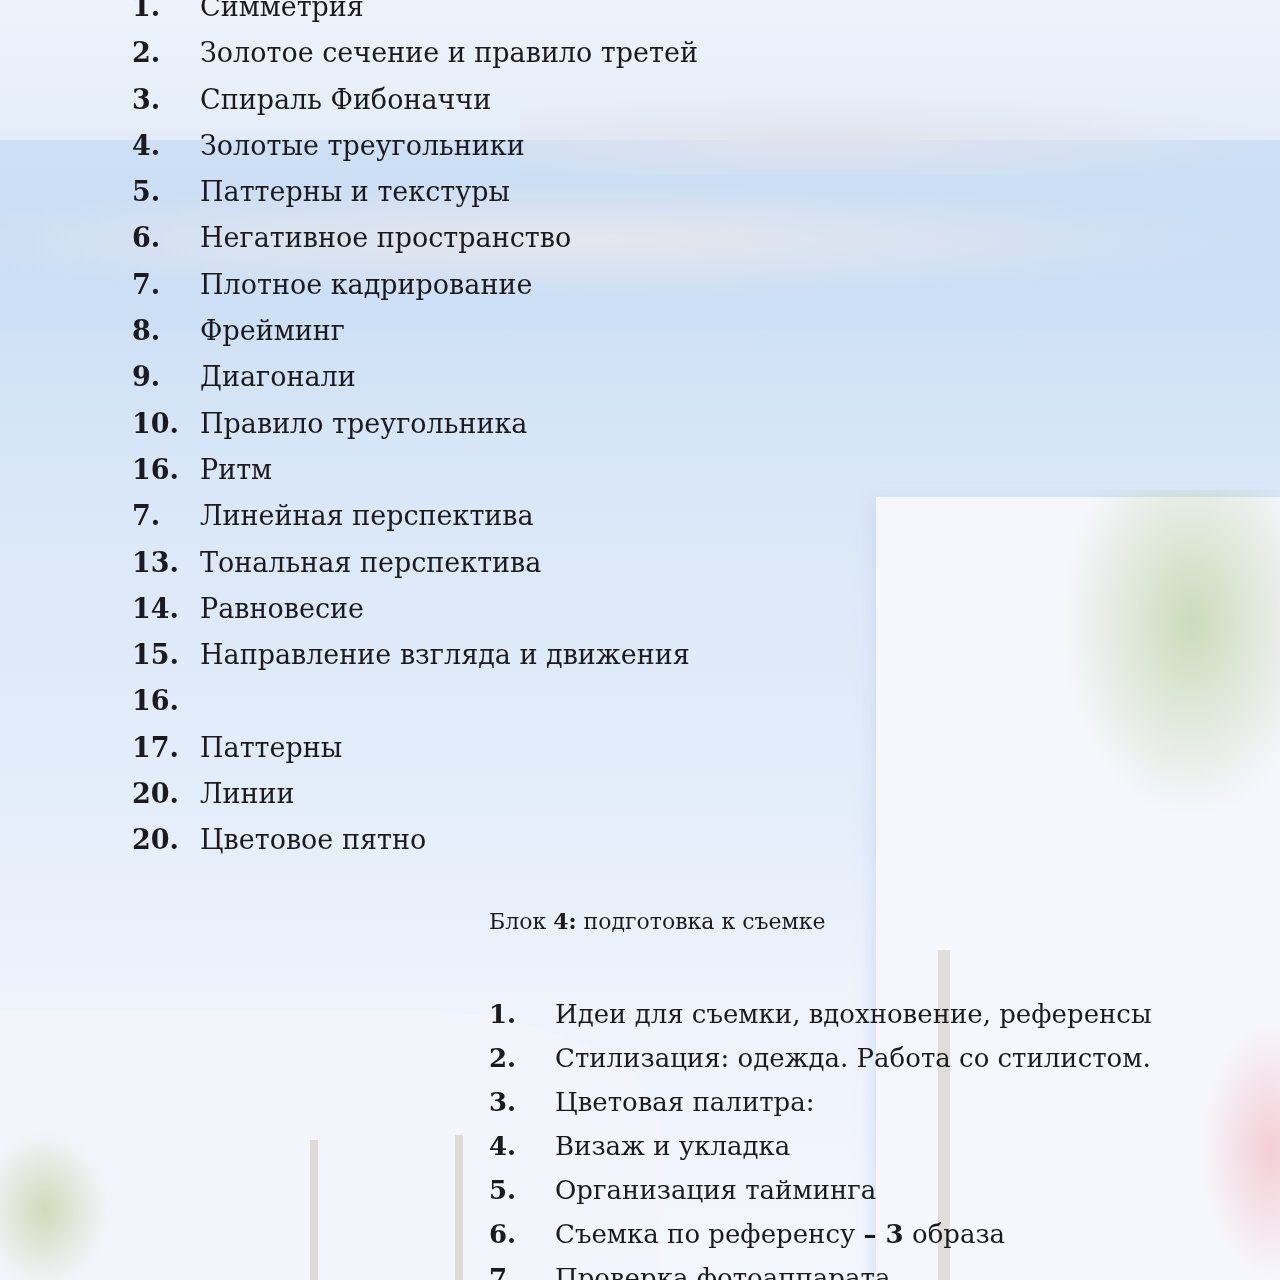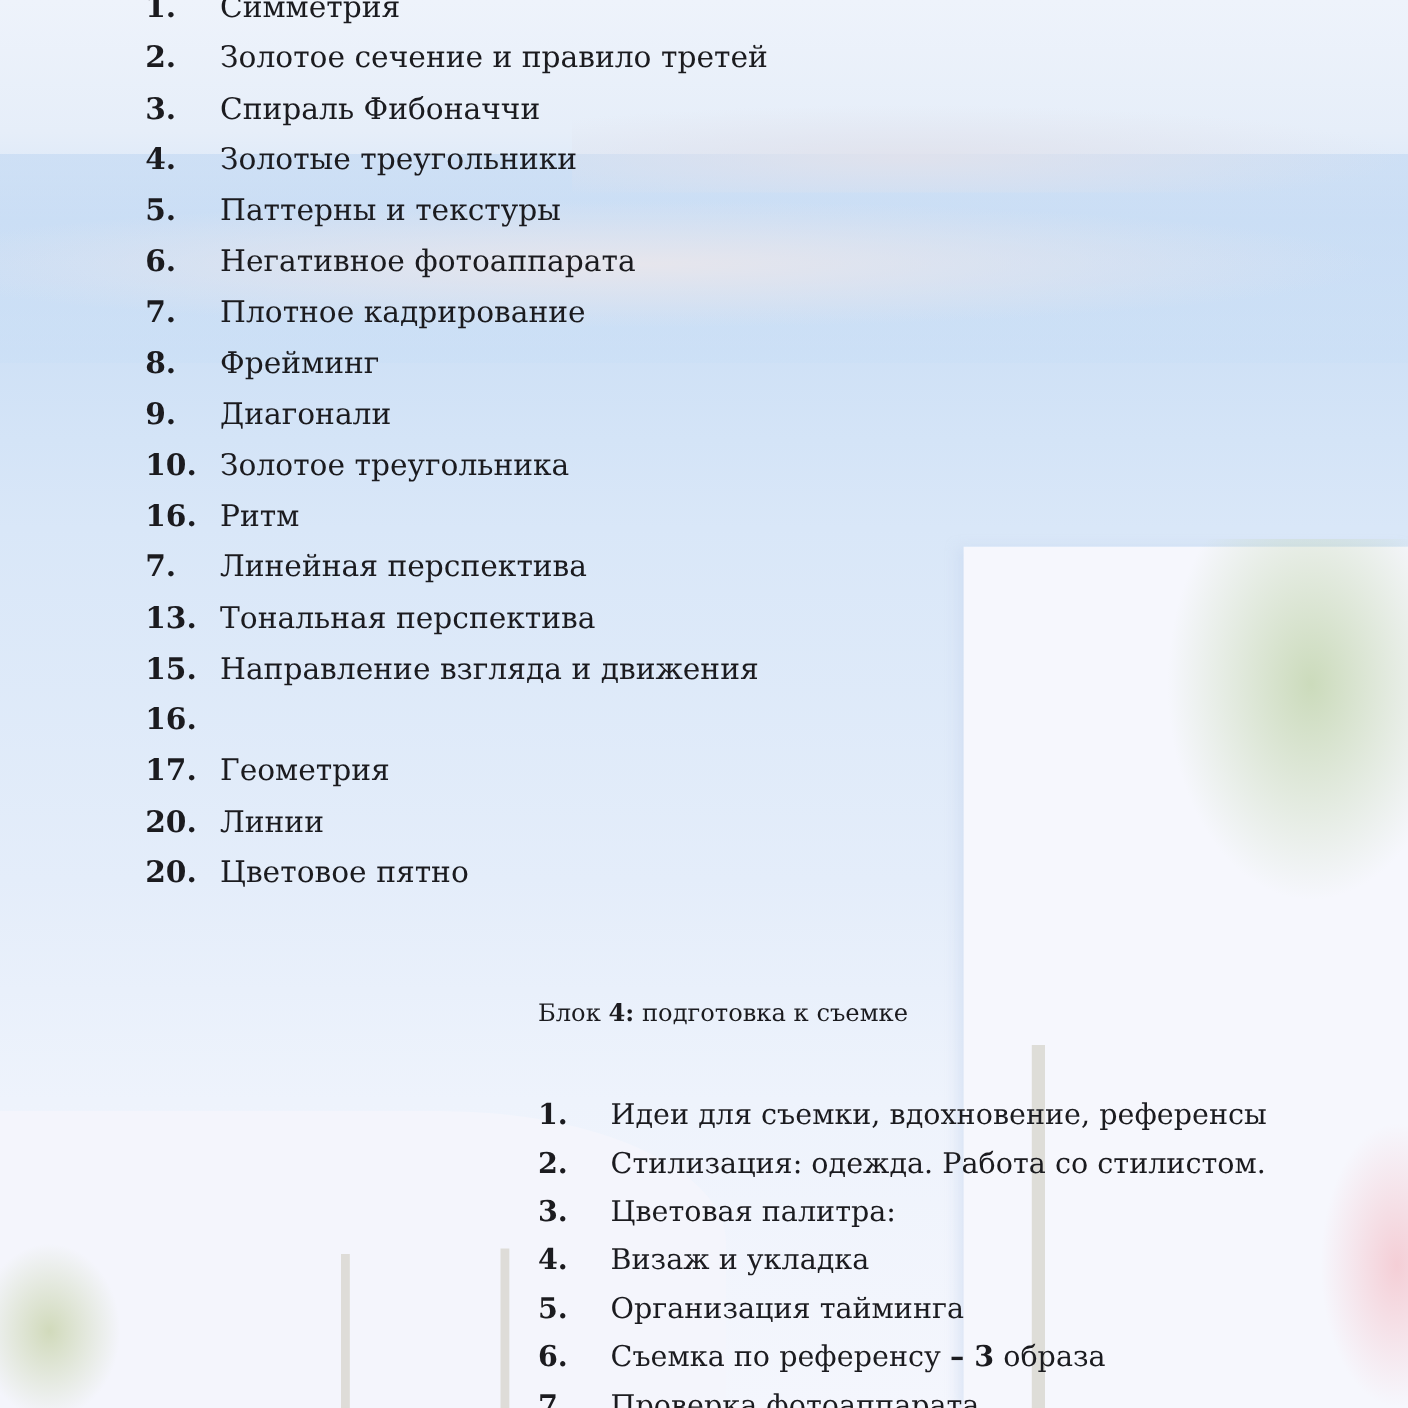--- a/index.html
+++ b/index.html
@@ -103,60 +103,64 @@
     <li>
         <span class="num">4.</span>
         <span>Золотые треугольники</span>
       </li>
     <li>
         <span class="num">5.</span>
         <span>Паттерны и текстуры</span>
       </li>
     <li>
         <span class="num">6.</span>
-        <span>Негативное фотоаппарата</span>
+        <span>Негативное пространство</span>
       </li>
     <li>
         <span class="num">7.</span>
         <span>Плотное кадрирование</span>
       </li>
     <li>
         <span class="num">8.</span>
         <span>Фрейминг</span>
       </li>
     <li>
         <span class="num">9.</span>
         <span>Диагонали</span>
       </li>
     <li>
         <span class="num">10.</span>
-        <span>Золотое треугольника</span>
+        <span>Правило треугольника</span>
       </li>
     <li>
         <span class="num">16.</span>
         <span>Ритм</span>
       </li>
     <li>
         <span class="num">7.</span>
         <span>Линейная перспектива</span>
       </li>
     <li>
         <span class="num">13.</span>
         <span>Тональная перспектива</span>
       </li>
     <li>
+        <span class="num">14.</span>
+        <span>Равновесие</span>
+      </li>
+    <li>
         <span class="num">15.</span>
         <span>Направление взгляда и движения</span>
       </li>
     <li>
         <span class="num">16.</span>
       </li>
     <li>
         <span class="num">17.</span>
-        <span>Геометрия</span>
+        <span>Паттерны</span>
       </li>
     <li>
         <span class="num">20.</span>
         <span>Линии</span>
       </li>
     <li>
         <span class="num">20.</span>
         <span>Цветовое пятно</span>
       </li>
   </ol>

